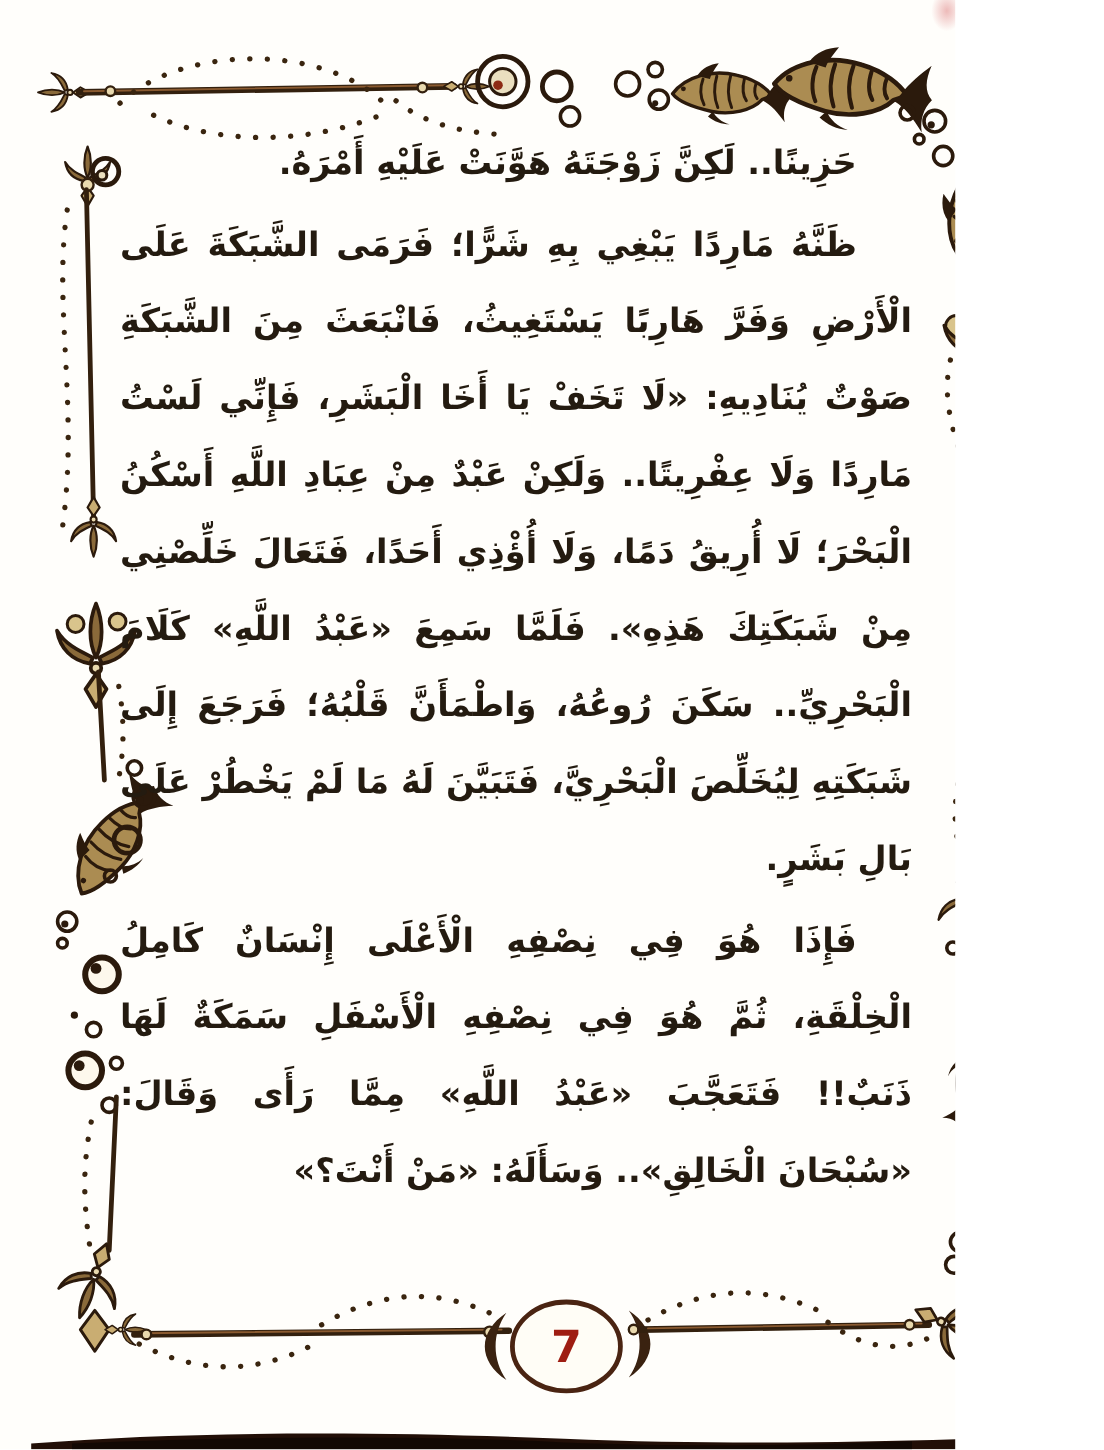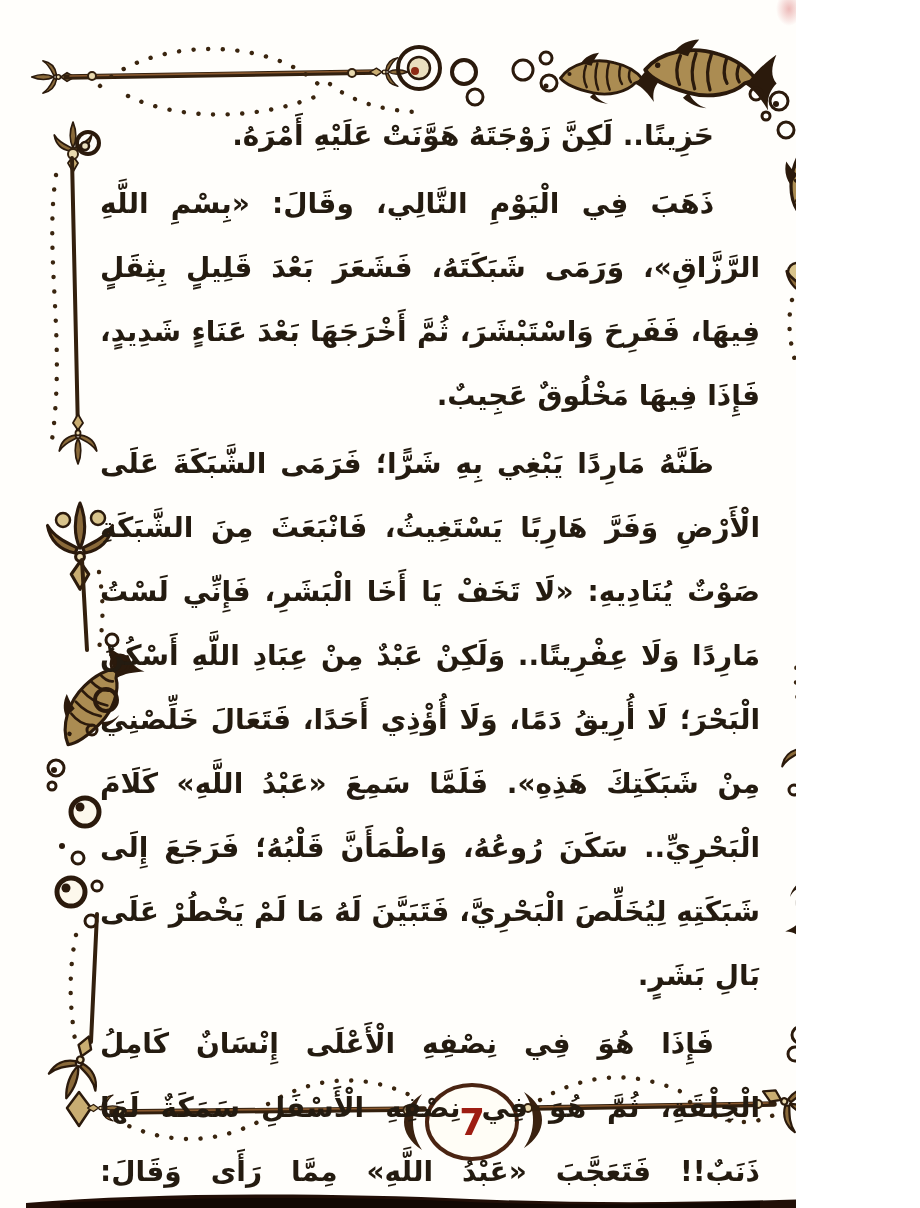--- a/index.html
+++ b/index.html
@@ -217,21 +217,20 @@
       <use href="#fleur" transform="translate(790,1104) rotate(115) scale(0.9)"></use>
       <path class="fld" d="M818,1116 L833,1127 L818,1140 L803,1127 Z"></path>
     </g>
 
     <path class="shadow" d="M26,1203 C160,1192 330,1193 470,1199 C640,1206 790,1200 918,1195 L918,1208 L26,1208 Z"></path>
     <path d="M60,1203 C200,1196 380,1197 470,1202 C600,1207 700,1203 760,1201 L760,1208 L60,1208 Z" fill="#0f0603" opacity="0.8"></path>
   </svg>
 
   <main class="text-block" dir="rtl">
     <p>حَزِينًا.. لَكِنَّ زَوْجَتَهُ هَوَّنَتْ عَلَيْهِ أَمْرَهُ.</p>
-    <p>ذَهَبَ فِي الْيَوْمِ التَّالِي، وقَالَ: «بِسْمِ اللَّهِ الرَّزَّاقِ»، وَرَمَى شَبَكَتَهُ، فَشَعَرَ بَعْدَ قَلِيلٍ بِثِقَلٍ فِيهَا، فَفَرِحَ وَاسْتَبْشَرَ، ثُمَّ أَخْرَجَهَا بَعْدَ عَنَاءٍ شَدِيدٍ، فَإِذَا فِيهَا مَخْلُوقٌ عَجِيبٌ.</p>
     <p>ظَنَّهُ مَارِدًا يَبْغِي بِهِ شَرًّا؛ فَرَمَى الشَّبَكَةَ عَلَى الْأَرْضِ وَفَرَّ هَارِبًا يَسْتَغِيثُ، فَانْبَعَثَ مِنَ الشَّبَكَةِ صَوْتٌ يُنَادِيهِ: «لَا تَخَفْ يَا أَخَا الْبَشَرِ، فَإِنِّي لَسْتُ مَارِدًا وَلَا عِفْرِيتًا.. وَلَكِنْ عَبْدٌ مِنْ عِبَادِ اللَّهِ أَسْكُنُ الْبَحْرَ؛ لَا أُرِيقُ دَمًا، وَلَا أُؤْذِي أَحَدًا، فَتَعَالَ خَلِّصْنِي مِنْ شَبَكَتِكَ هَذِهِ». فَلَمَّا سَمِعَ «عَبْدُ اللَّهِ» كَلَامَ الْبَحْرِيِّ.. سَكَنَ رُوعُهُ، وَاطْمَأَنَّ قَلْبُهُ؛ فَرَجَعَ إِلَى شَبَكَتِهِ لِيُخَلِّصَ الْبَحْرِيَّ، فَتَبَيَّنَ لَهُ مَا لَمْ يَخْطُرْ عَلَى بَالِ بَشَرٍ.</p>
     <p>فَإِذَا هُوَ فِي نِصْفِهِ الْأَعْلَى إِنْسَانٌ كَامِلُ الْخِلْقَةِ، ثُمَّ هُوَ فِي نِصْفِهِ الْأَسْفَلِ سَمَكَةٌ لَهَا ذَنَبٌ!! فَتَعَجَّبَ «عَبْدُ اللَّهِ» مِمَّا رَأَى وَقَالَ: «سُبْحَانَ الْخَالِقِ».. وَسَأَلَهُ: «مَنْ أَنْتَ؟»</p>
 
   </main>
 
   <div class="page-num">7</div>
 
   <div class="corner-smudge"></div>
 </div>
 

